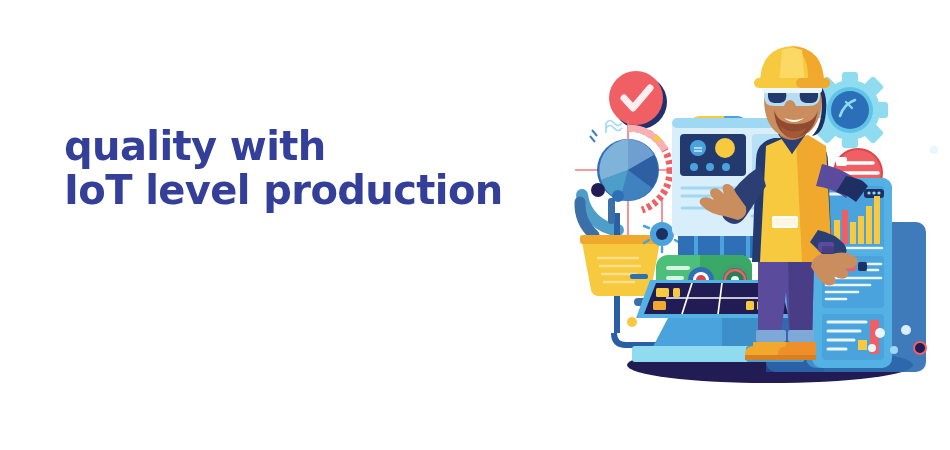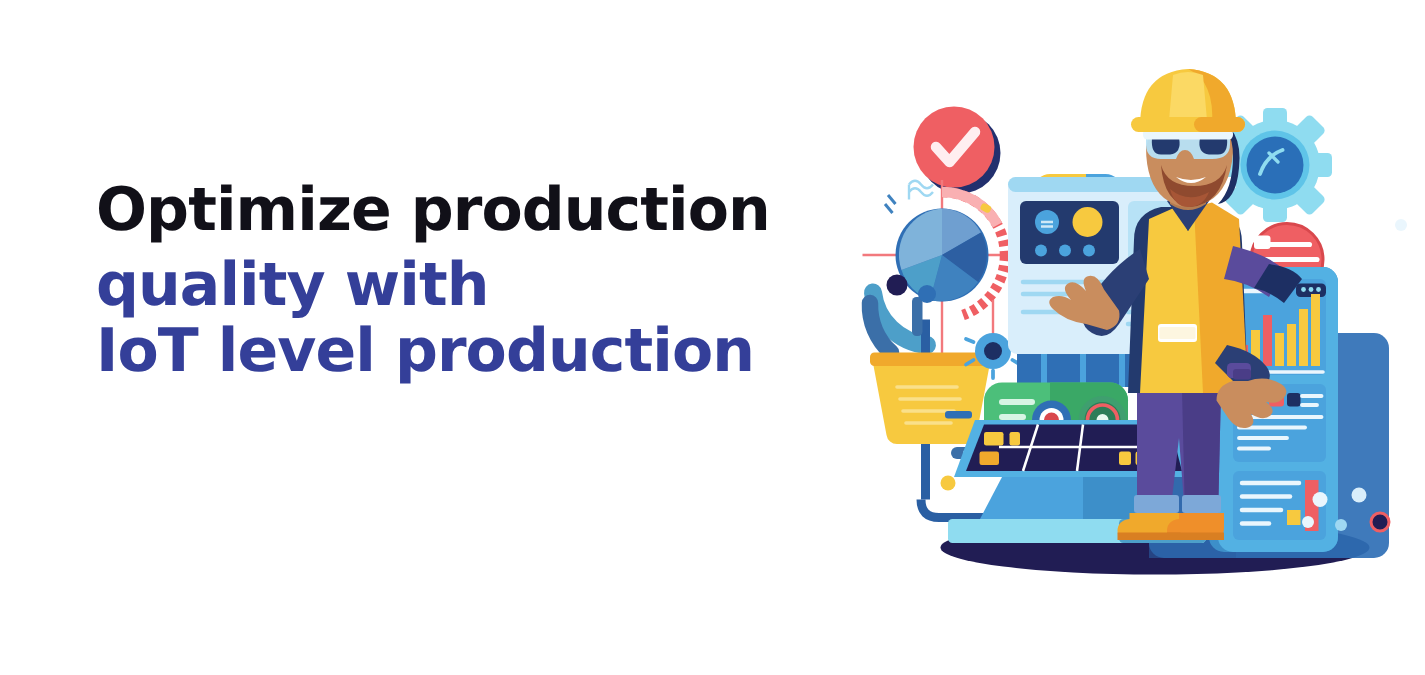--- a/index.html
+++ b/index.html
@@ -44,21 +44,20 @@
     height: 390px;
   }
   #illustration svg { display: block; }
 </style>
 </head>
 <body>
 
 <div id="banner">
 
   <div id="headline">
-    <span class="hl-line hl-dark">Optimize production</span>
     <span class="hl-line hl-blue" id="hl-l3">quality with</span>
     <span class="hl-line hl-blue">IoT level production</span>
   </div>
 
   <div id="illustration">
   <svg width="380" height="390" viewBox="0 0 380 390" xmlns="http://www.w3.org/2000/svg">
 
     <ellipse cx="200" cy="335" rx="143" ry="18" fill="#211d54"></ellipse>
 
     <rect x="58" y="182" width="130" height="118" rx="14" fill="#ffffff"></rect>

